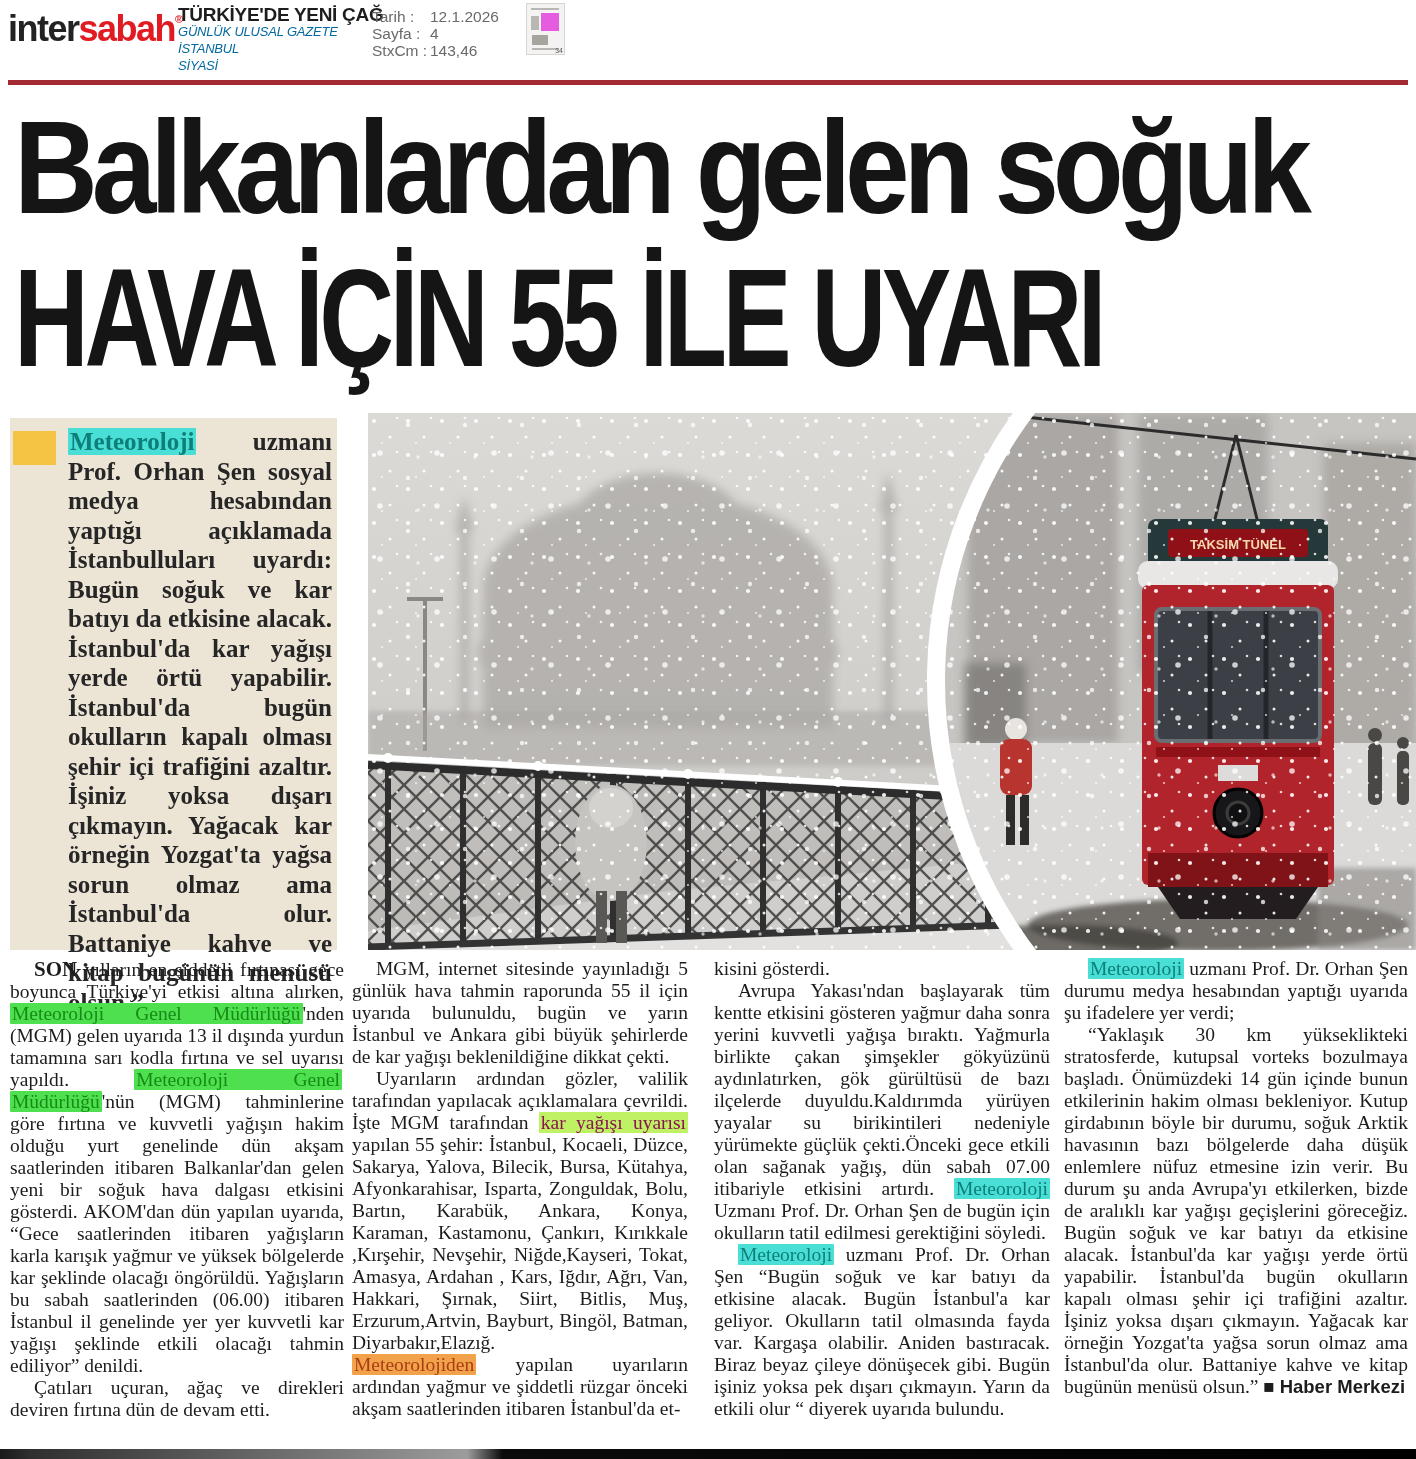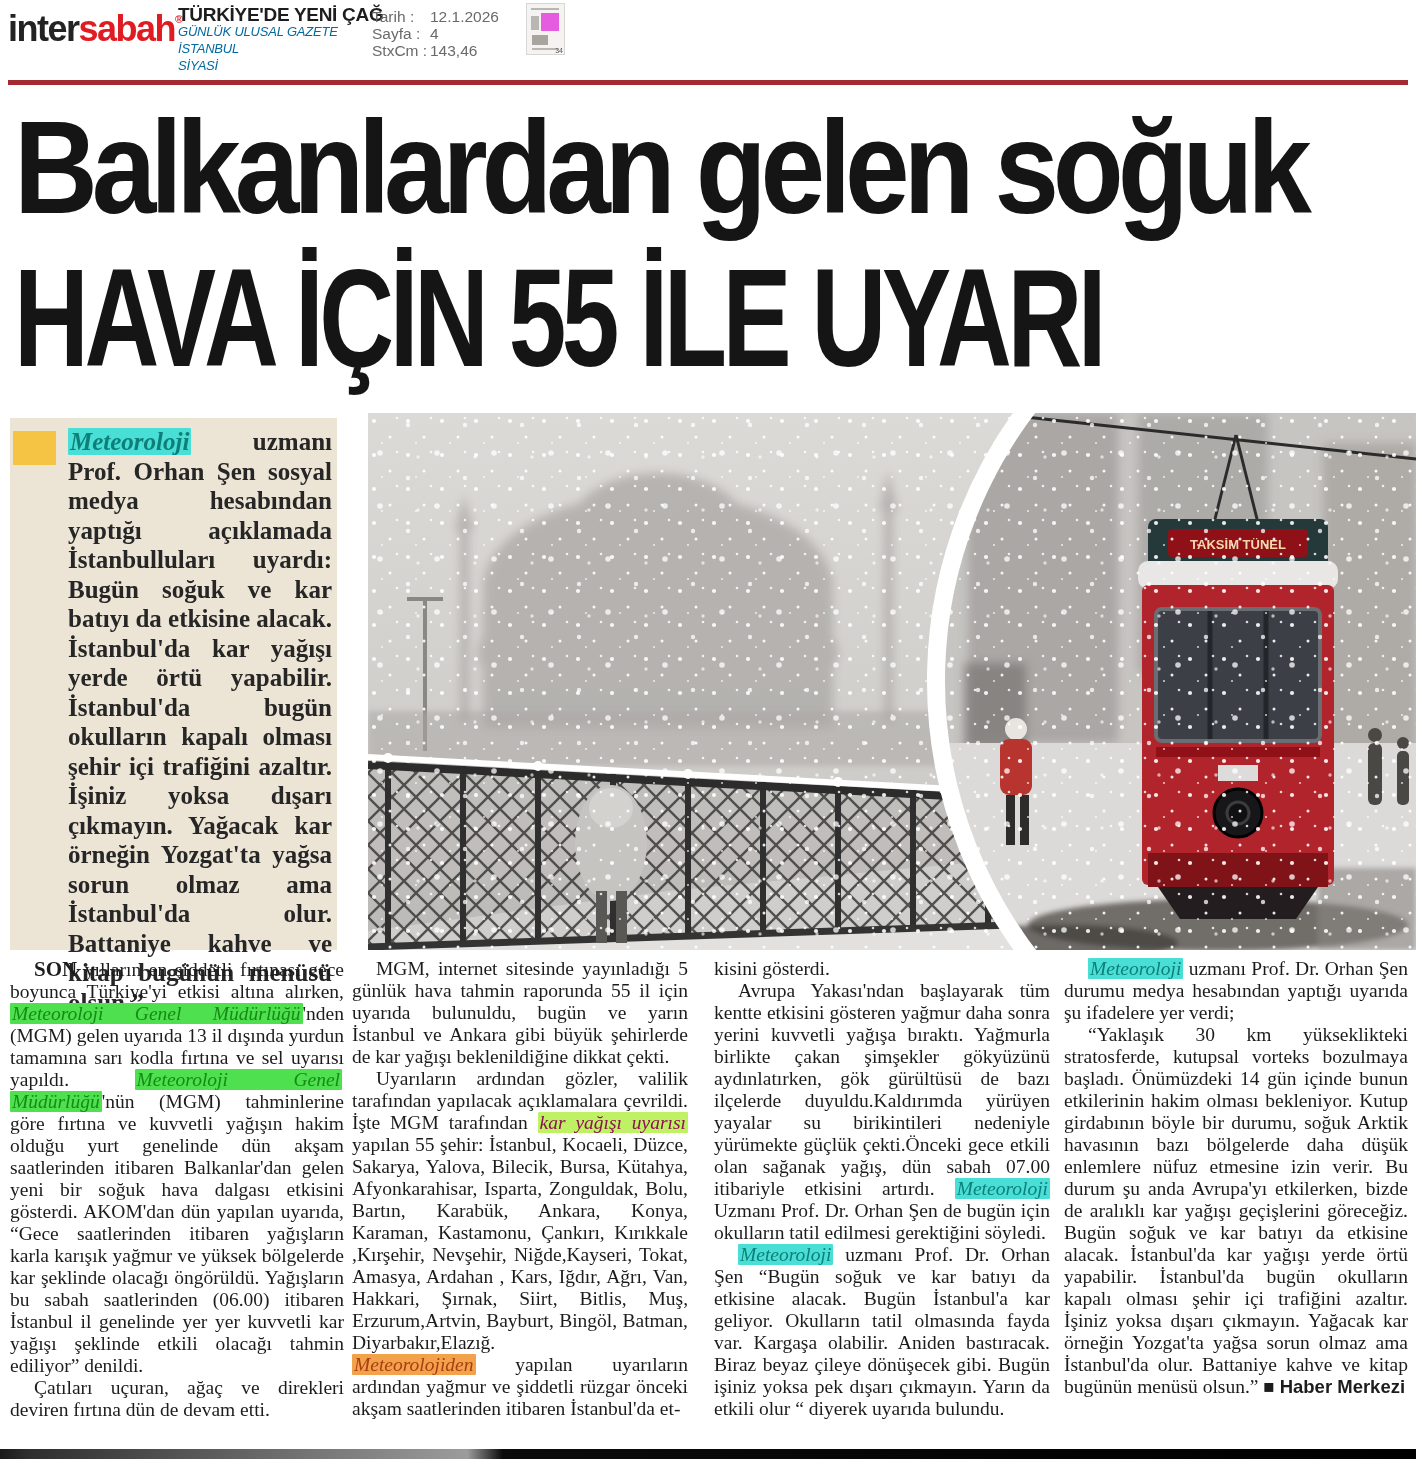--- a/index.html
+++ b/index.html
@@ -44,21 +44,21 @@
   .column{position:absolute;top:958px;font-family:"Liberation Serif",serif;font-size:19.5px;
           line-height:22px;text-align:justify;color:#1c1c1c;}
   .col-1{left:10px;width:334px;}
   .col-2{left:352px;width:336px;}
   .col-3{left:714px;width:336px;}
   .col-4{left:1064px;width:344px;}
   .para{margin:0;text-indent:24px;}
   .para.noindent{text-indent:0;}
 
   .hl-cyan,.hl-green,.hl-pink,.hl-orange{padding:0 2px;border-radius:1px;
-      box-decoration-break:clone;font-style:italic;-webkit-box-decoration-break:clone;}
+      box-decoration-break:clone;-webkit-box-decoration-break:clone;}
   .hl-cyan{background:#49dfd6;color:#0d7f78;}
   .hl-green{background:#4ee04e;color:#168a16;margin-top:15px;}
   .hl-pink{background:#bef264;color:#8c1250;}
   .hl-orange{background:#f2a24b;color:#aa3d14;}
   .hl-boldsans{font-family:Liberation Serif, serif;font-weight:700;font-size:21px;}
   .hl-byline{font-family:"Liberation Sans",sans-serif;font-weight:700;font-size:18.5px;white-space:nowrap;}
 
   .bottom-bar{position:absolute;left:0;top:1449px;width:1416px;height:10px;
       background:linear-gradient(90deg,#1a1a1a 0%,#2e2e2e 2%,#9c9c9c 33%,#0b0b0b 35.5%,#000 100%);}
 </style>

